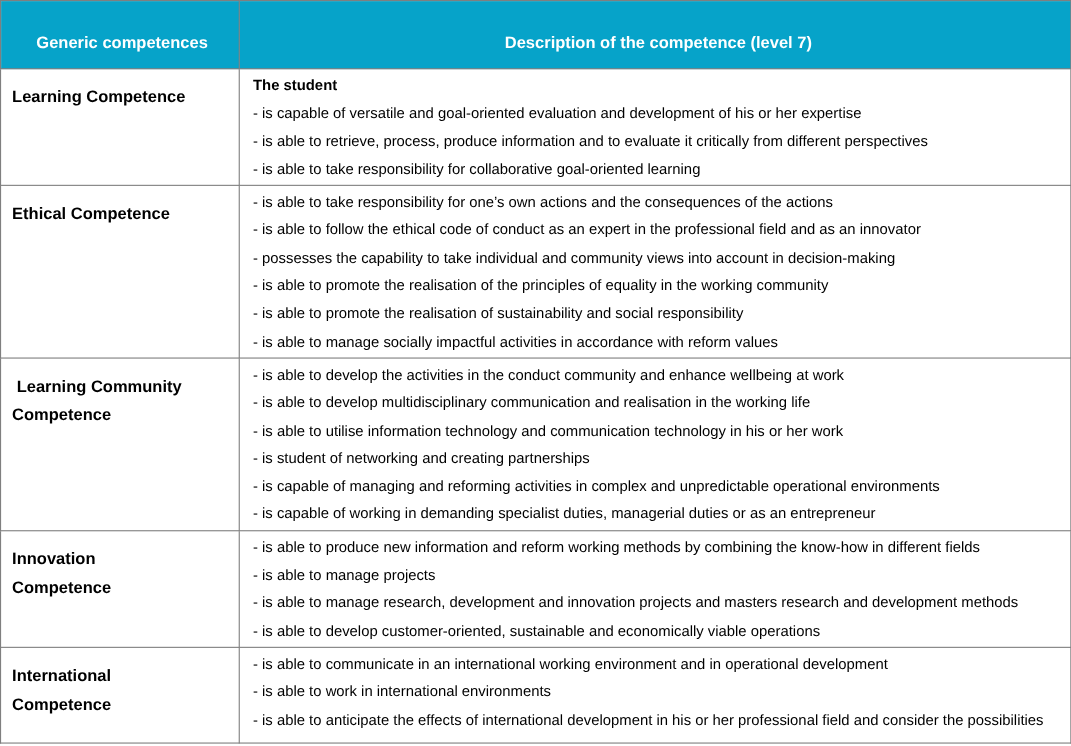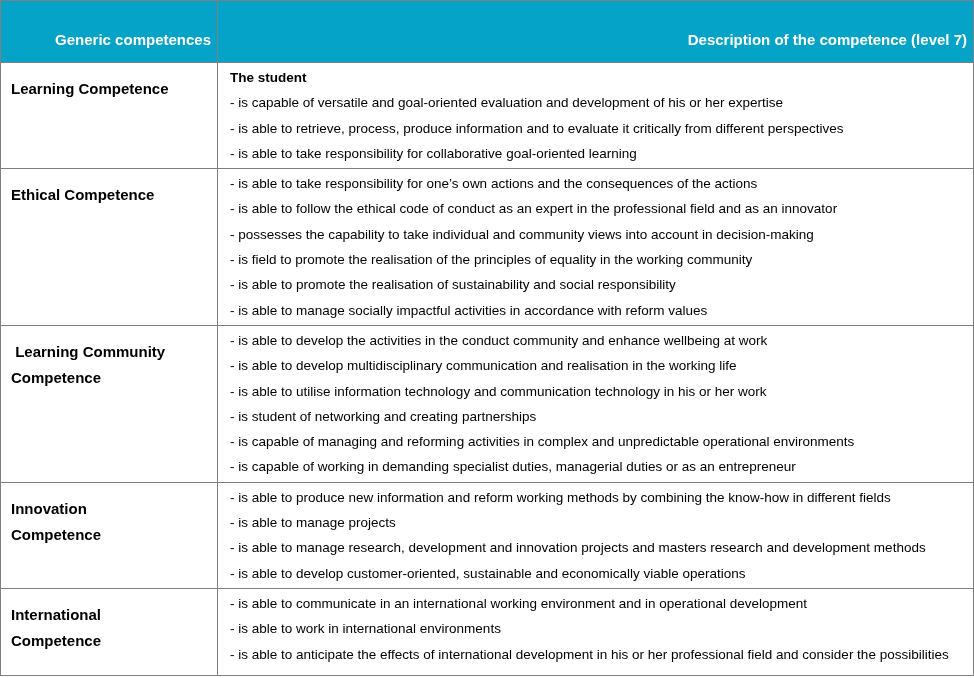--- a/index.html
+++ b/index.html
@@ -21,21 +21,21 @@
     width:974px;
     table-layout:fixed;
     border:1px solid var(--outer-border);
   }
   col.c1{width:217px;}
   thead th{
     background:var(--header-bg);
     color:var(--header-text);
     font-size:15px;
     font-weight:bold;
-    text-align:right;
+    text-align:center;
     vertical-align:bottom;
     height:62px;
     padding:0 6px 14px 10px;
     border:1px solid var(--border);
   }
   thead th.desc-col{padding-left:12px;}
   tbody th, tbody td{
     border:1px solid var(--border);
     vertical-align:top;
     background:#ffffff;
@@ -89,21 +89,21 @@
         </td>
       </tr>
       <tr>
         <th class="cell-comp" scope="row">
           <div class="comp-line">Ethical Competence</div>
         </th>
         <td class="cell-desc">
           <div class="desc-line">- is able to take responsibility for one’s own actions and the consequences of the actions</div>
           <div class="desc-line">- is able to follow the ethical code of conduct as an expert in the professional field and as an innovator</div>
           <div class="desc-line">- possesses the capability to take individual and community views into account in decision-making</div>
-          <div class="desc-line">- is field to promote the realisation of the principles of equality in the working community</div>
+          <div class="desc-line">- is able to promote the realisation of the principles of equality in the working community</div>
           <div class="desc-line">- is able to promote the realisation of sustainability and social responsibility</div>
           <div class="desc-line">- is able to manage socially impactful activities in accordance with reform values</div>
         </td>
       </tr>
       <tr>
         <th class="cell-comp" scope="row">
           <div class="comp-line"> Learning Community</div>
           <div class="comp-line">Competence</div>
         </th>
         <td class="cell-desc">

